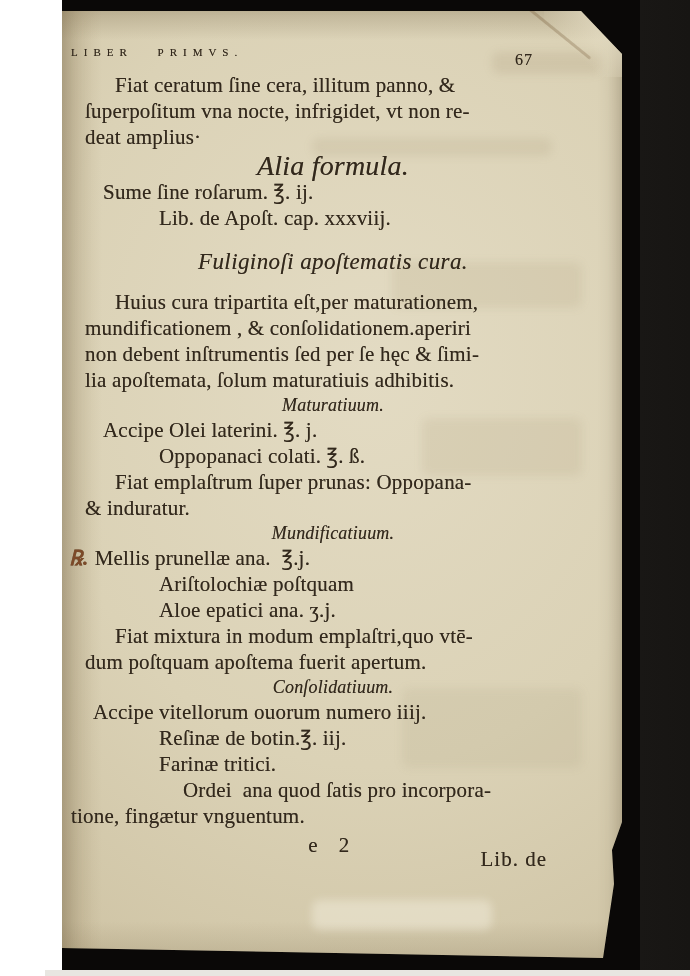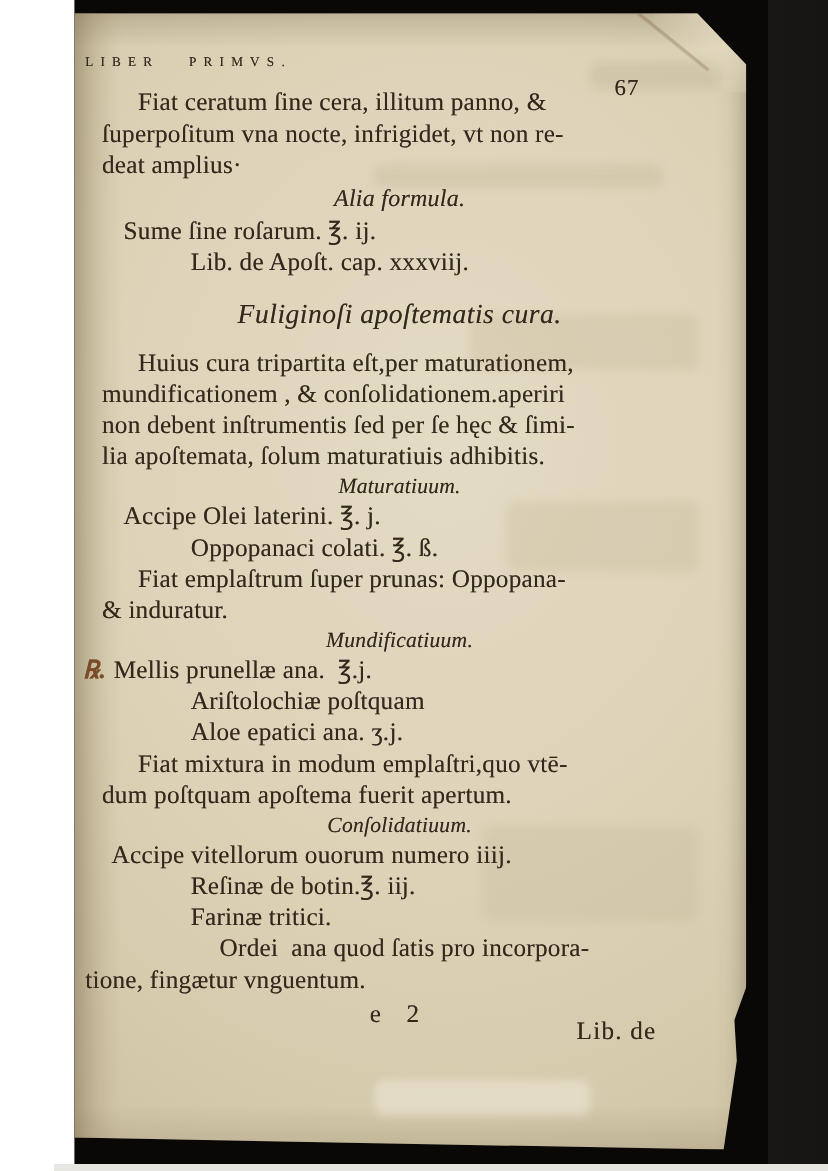--- a/index.html
+++ b/index.html
@@ -54,30 +54,30 @@
   .text-block{
     position:absolute;left:23px;top:46px;width:496px;
     font-size:21px;letter-spacing:.2px;
     text-shadow:0 0 .5px rgba(50,40,28,.55);
   }
   .running-header{position:relative;height:24px;margin-bottom:2px;}
   .running-title{
     display:block;text-align:left;font-size:11px;
     letter-spacing:6px;word-spacing:16px;transform:translateX(-14px);
   }
-  .page-number{position:absolute;right:48px;top:17px;font-size:19px;letter-spacing:1px;}
+  .page-number{position:absolute;right:48px;top:5px;font-size:16px;letter-spacing:1px;}
   .ln{white-space:pre;line-height:26px;}
   .ln-indent{padding-left:30px;}
   .ln-item{padding-left:18px;}
   .ln-item-sm{padding-left:8px;}
   .ln-sub{padding-left:74px;}
   .ln-sub2{padding-left:98px;}
   .ln-hang{margin-left:-14px;}
   .ln-rx{margin-left:-16px;}
-  .ln-head{text-align:center;font-style:italic;font-size:20px;margin-top:3px;}
+  .ln-head{text-align:center;font-style:italic;font-size:28px;margin-top:3px;}
   .ln-head-sm{text-align:center;font-style:italic;font-size:18px;line-height:24px;}
   .ln-section{
     text-align:center;font-style:italic;font-size:23px;line-height:30px;
     margin:16px 0 12px;letter-spacing:.4px;
   }
   .rx{color:#7d4a28;font-style:italic;font-weight:bold;letter-spacing:1px;}
   .sig-row{position:relative;height:26px;margin-top:3px;line-height:26px;text-decoration:underline;}
   .signature-mark{position:absolute;left:45%;letter-spacing:8px;}
   .catchword{position:absolute;right:34px;letter-spacing:1px;margin-top:14px;}
 </style>

